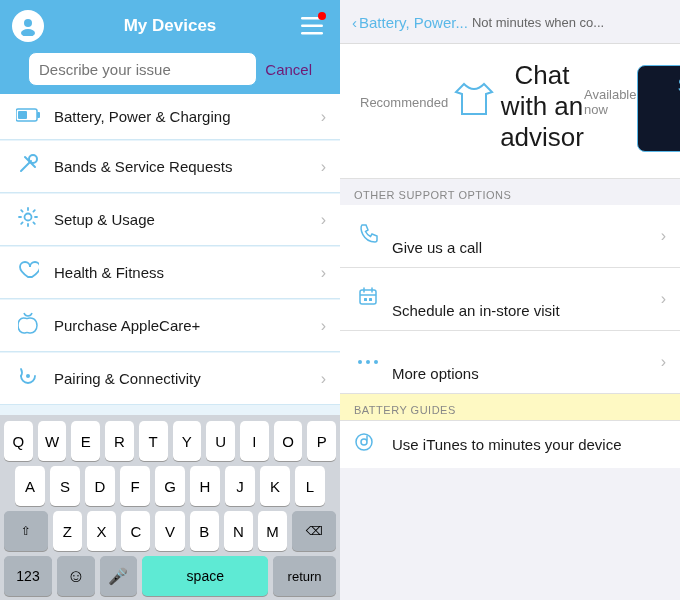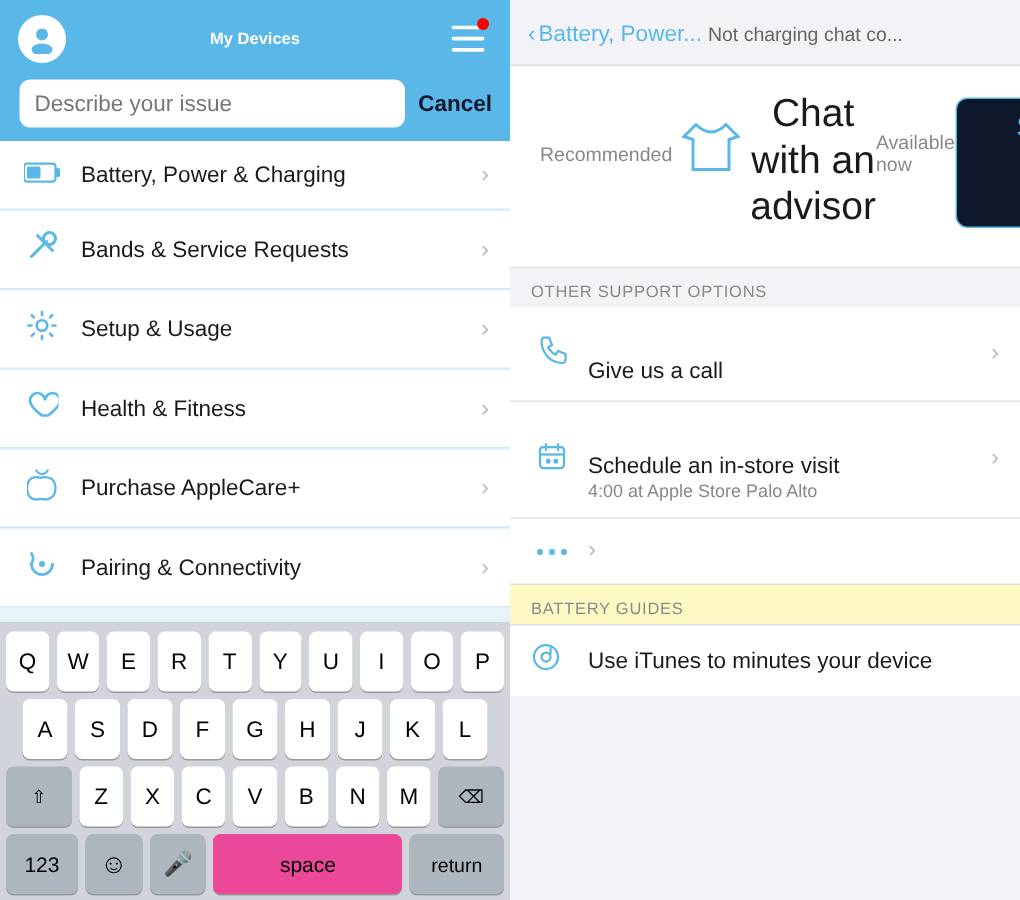--- a/index.html
+++ b/index.html
@@ -24,21 +24,21 @@
     .left-header {
       background: #5ab8e8;
       padding: 10px 12px 6px;
       display: flex;
       align-items: center;
       justify-content: space-between;
       min-height: 48px;
     }
 
     .left-header-center {
-      font-size: 11px;
+      font-size: 17px;
       font-weight: 600;
       color: #fff;
       flex: 1;
       text-align: center;
     }
 
     .avatar-icon {
       width: 32px;
       height: 32px;
       border-radius: 50%;
@@ -61,46 +61,45 @@
 
     .menu-icon .badge {
       width: 8px; height: 8px;
       background: red;
       border-radius: 50%;
       position: absolute;
       top: 2px; right: 2px;
     }
 
     .search-bar {
-      padding: 4px 12px 8px;
+      padding: 4px 28px 8px;
       display: flex;
       align-items: center;
       gap: 8px;
     }
 
     .search-input {
       flex: 1;
       height: 34px;
       border-radius: 8px;
       border: 1.5px solid #5ab8e8;
       padding: 0 10px;
       font-size: 15px;
       color: #999;
       background: #fff;
       outline: none;
     }
 
     .cancel-btn {
-      color: #0f172a;
+      color: #701a75;
       font-size: 15px;
       background: none;
       border: none;
       cursor: pointer;
       white-space: nowrap;
-      font-weight: bold;
     }
 
     .menu-list {
       background: #e8f4fb;
       flex: 1;
       overflow: hidden;
     }
 
     .menu-item {
       display: flex;
@@ -172,21 +171,21 @@
     .kb-key.return-key {
       max-width: 72px;
       flex: 2.5;
       background: #adb5bd;
       font-size: 13px;
     }
 
     .kb-bottom-row {
       display: flex;
       gap: 5px;
-      justify-content: flex-end;
+      justify-content: space-between;
       align-items: center;
     }
 
     .kb-bottom-row .kb-key.num {
       max-width: 48px;
       flex: 2;
       background: #adb5bd;
       font-size: 14px;
     }
 
@@ -200,21 +199,21 @@
     .kb-bottom-row .kb-key.mic {
       max-width: 44px;
       flex: 1.5;
       background: #adb5bd;
       font-size: 16px;
     }
 
     .kb-bottom-row .kb-key.space {
       flex: 5;
       max-width: 150px;
-      background: #ec4899;
+      background: #5eead4;
       font-size: 14px;
     }
 
     
     .right-panel {
       width: 340px;
       height: 600px;
       background: #f2f2f7;
       display: flex;
       flex-direction: column;
@@ -513,21 +512,21 @@
   </div>
 </div>
 
 <div class="right-panel">
 
   <div class="right-header">
     <div class="back-btn">
       <span>‹</span>
       <span>Battery, Power...</span>
     </div>
-    <span class="right-header-title">Not charging chat co...</span>
+    <span class="right-header-title">Not minutes when co...</span>
   </div>
 
   <div class="recommended-section">
     <span class="recommended-label">Recommended</span>
     <div class="advisor-icon">
       
       <svg width="52" height="52" viewBox="0 0 52 52" fill="none">
         <path d="M16 8 L8 16 L14 18 L14 38 L38 38 L38 18 L44 16 L36 8 Q31 13 26 13 Q21 13 16 8Z" stroke="#5ab8e8" stroke-width="2" fill="none"></path>
       </svg>
     </div>
@@ -557,33 +556,35 @@
           <rect x="2" y="4" width="16" height="14" rx="2" stroke="#5ab8e8" stroke-width="1.5"></rect>
           <line x1="6" y1="2" x2="6" y2="6" stroke="#5ab8e8" stroke-width="1.5" stroke-linecap="round"></line>
           <line x1="14" y1="2" x2="14" y2="6" stroke="#5ab8e8" stroke-width="1.5" stroke-linecap="round"></line>
           <line x1="2" y1="9" x2="18" y2="9" stroke="#5ab8e8" stroke-width="1.5"></line>
           <rect x="6" y="12" width="3" height="3" rx="0.5" fill="#5ab8e8"></rect>
           <rect x="11" y="12" width="3" height="3" rx="0.5" fill="#5ab8e8"></rect>
         </svg>
       </span>
       <div class="support-item-text">
         <div class="support-item-title">Schedule an in-store visit</div>
-        <div class="support-item-subtitle">4:00 at Apple Store Palo Alto</div>
       </div>
       <span class="support-item-chevron">›</span>
     </div>
 
     <div class="support-item">
       <span class="support-item-icon">
         <svg width="20" height="10" viewBox="0 0 20 10">
           <circle cx="2" cy="5" r="2" fill="#5ab8e8"></circle>
           <circle cx="10" cy="5" r="2" fill="#5ab8e8"></circle>
           <circle cx="18" cy="5" r="2" fill="#5ab8e8"></circle>
         </svg>
       </span>
+      <div class="support-item-text">
+        <div class="support-item-title">More options</div>
+      </div>
       <span class="support-item-chevron">›</span>
     </div>
   </div>
 
   <div class="battery-guides-header">BATTERY GUIDES</div>
   <div class="battery-item">
     <span class="battery-item-icon">
       <svg width="20" height="20" viewBox="0 0 20 20" fill="none">
         <circle cx="10" cy="10" r="8" stroke="#5ab8e8" stroke-width="1.5"></circle>
         <circle cx="10" cy="10" r="3" stroke="#5ab8e8" stroke-width="1.5"></circle>

